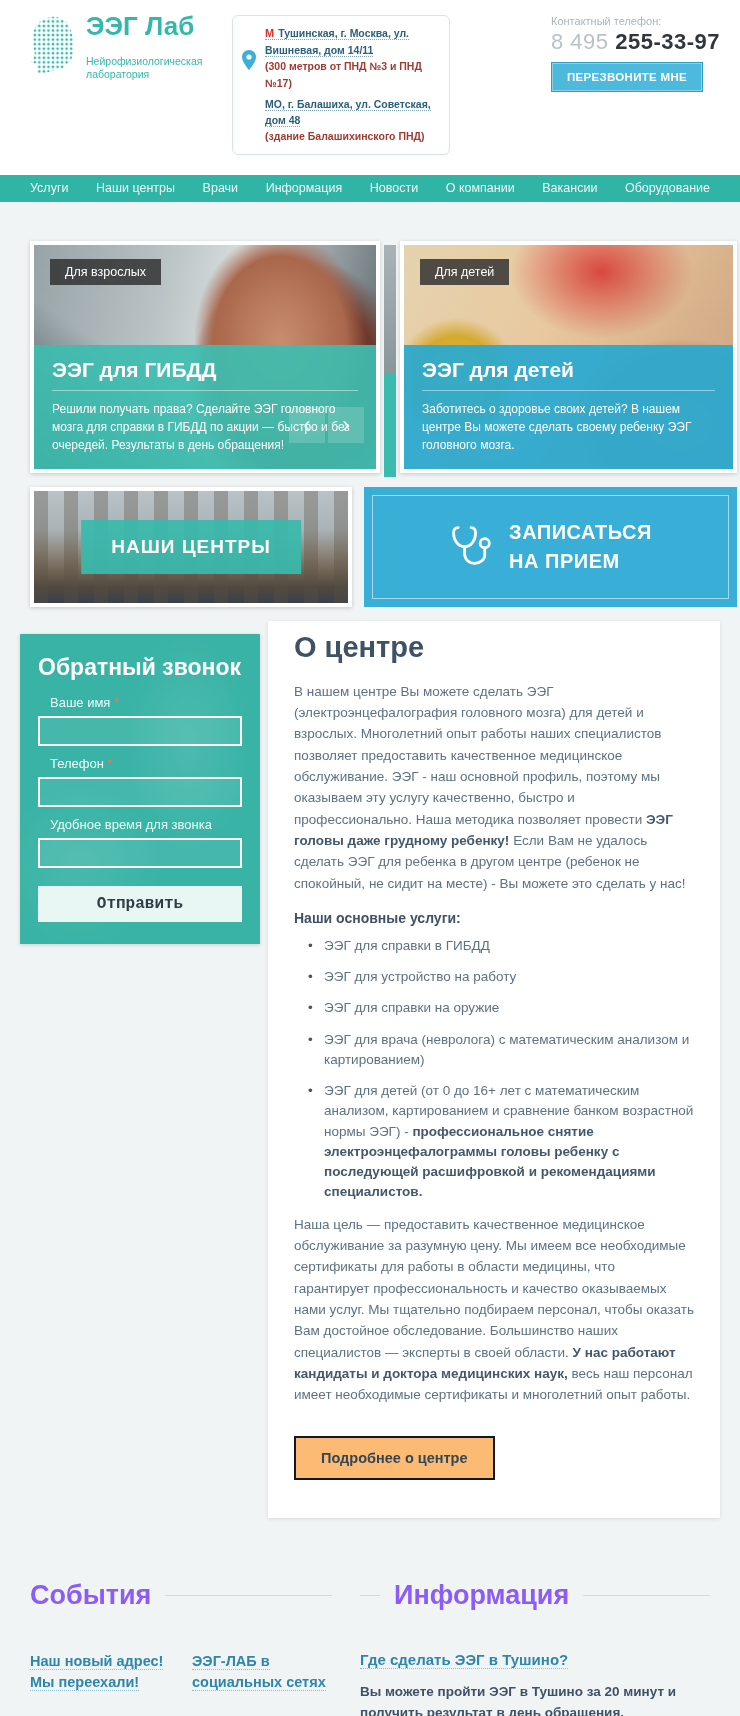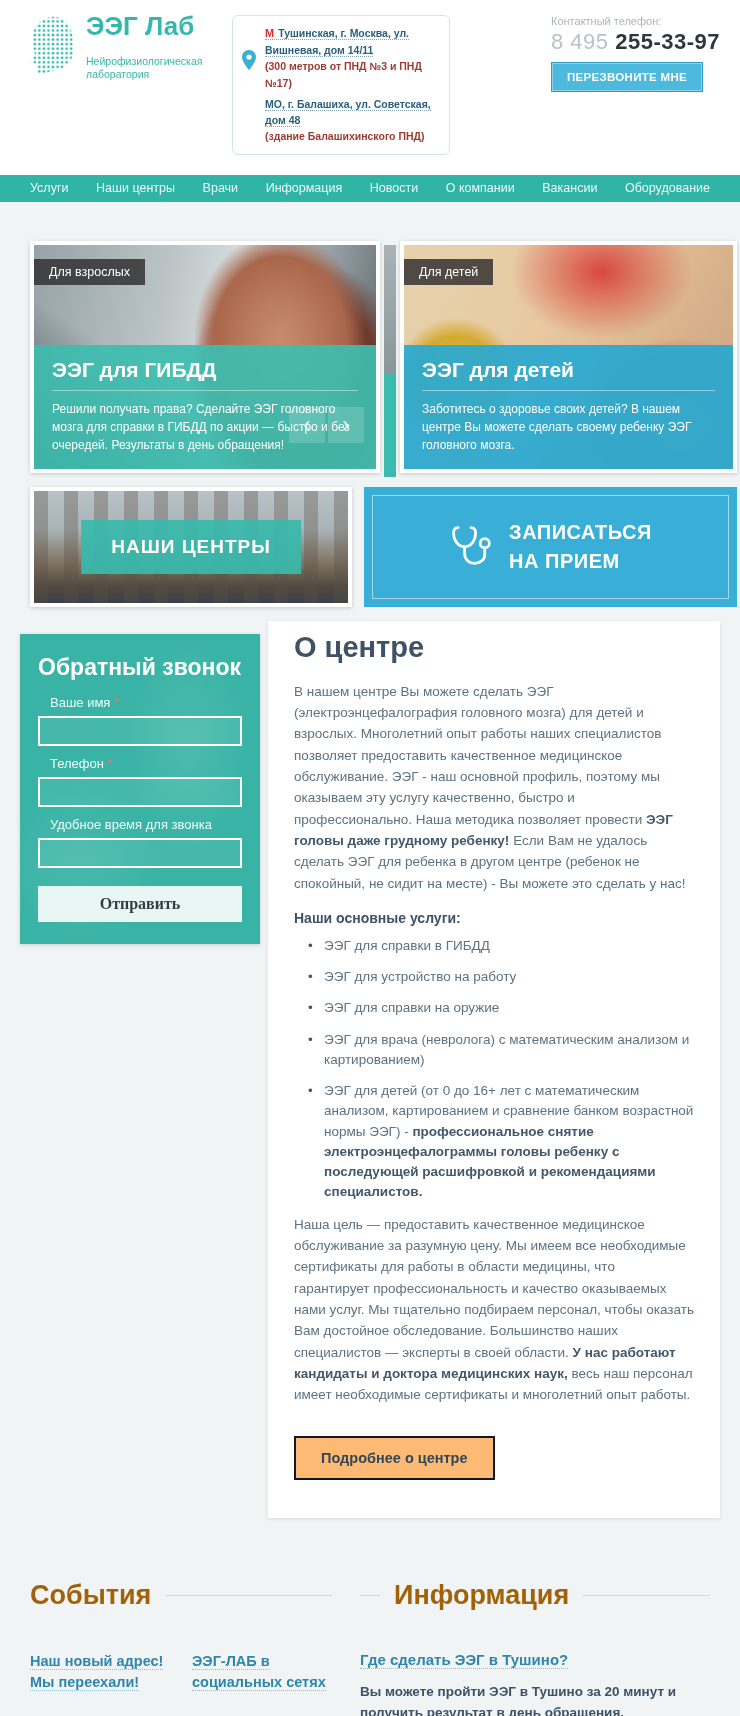--- a/index.html
+++ b/index.html
@@ -40,21 +40,21 @@
       linear-gradient(100deg, #97a3a8 0%, #b9c2c4 35%, #d7dddd 55%, #9fa9ad 75%, #5d686e 100%); }
   .slide-peek { width:12px; height:232px; margin:4px 4px 0; flex-shrink:0;
     background:linear-gradient(to bottom, #a9b3b7 0%, #8b969b 55%, #3abbae 55.5%, #3abbae 100%); }
   .slide-kids { width:337px;
     background:
       radial-gradient(95px 95px at 16% 60%, #e6c23c 0%, #d4a92f 45%, rgba(0,0,0,0) 65%),
       radial-gradient(70px 70px at 30% 78%, #ece1c5 0%, rgba(0,0,0,0) 70%),
       radial-gradient(140px 115px at 84% 80%, #d3a07e 0%, #bf8a64 55%, rgba(0,0,0,0) 75%),
       radial-gradient(130px 95px at 60% 12%, #d8483f 0%, rgba(0,0,0,0) 70%),
       linear-gradient(120deg, #e5d3ae 0%, #e8c9a0 40%, #d9b38c 70%, #c7a27f 100%); }
-  .slide-badge { position:absolute; top:14px; left:0; background:rgba(45,45,45,.82); color:#fff; font-size:12.5px; padding:6px 15px; }
+  .slide-badge { position:absolute; top:14px; left:16px; background:rgba(45,45,45,.82); color:#fff; font-size:12.5px; padding:6px 15px; }
   .slide-overlay { position:absolute; left:0; right:0; bottom:0; padding:13px 18px 15px; }
   .overlay-teal { background:rgba(62,189,176,.92); }
   .overlay-blue { background:rgba(42,169,209,.93); }
   .slide-title { color:#fff; font-size:21px; font-weight:bold; padding-bottom:8px; border-bottom:1px solid rgba(255,255,255,.45); margin-bottom:9px; }
   .slide-text { color:#fff; font-size:12px; line-height:1.5; }
   .arrows { position:absolute; right:12px; bottom:26px; display:flex; gap:3px; }
   .arrow-btn { width:36px; height:36px; background:rgba(255,255,255,.16); border:none; color:rgba(255,255,255,.85); font-size:22px; line-height:34px; cursor:pointer; }
 
   
   .banners { display:flex; margin:10px 3px 0 30px; gap:12px; }
@@ -71,36 +71,36 @@
   .main-row { display:flex; margin:14px 20px 0; gap:8px; align-items:flex-start; }
   .cb-form { width:240px; margin-top:13px; padding:20px 18px 22px; background:
       radial-gradient(90px 160px at 70% 35%, rgba(255,255,255,.10), rgba(0,0,0,0) 70%),
       radial-gradient(120px 120px at 25% 75%, rgba(255,255,255,.08), rgba(0,0,0,0) 70%),
       #38b3a5;
     box-shadow:0 1px 4px rgba(0,0,0,.15); }
   .cb-title { color:#fff; font-size:23px; font-weight:bold; margin-bottom:14px; }
   .cb-label { color:#ecfffb; font-size:13px; margin:10px 12px 6px; display:block; }
   .req { color:#ff6d5e; }
   .cb-input { width:100%; height:30px; background:rgba(255,255,255,.07); border:2px solid #fff; outline:none; padding:0 8px; color:#fff; font-size:14px; }
-  .cb-submit { margin-top:18px; width:100%; height:36px; background:#e9f7f4; border:none; color:#2f3e46; font-weight:bold; font-size:16px; cursor:pointer; font-family:Liberation Serif, serif; }
+  .cb-submit { margin-top:18px; width:100%; height:36px; background:#e9f7f4; border:none; color:#2f3e46; font-weight:bold; font-size:16px; cursor:pointer; font-family:Liberation Mono, monospace; }
 
   .about-card { flex:1; background:#fff; box-shadow:0 1px 4px rgba(0,0,0,.10); padding:10px 26px 38px; }
   .about-title { color:#3e5166; font-size:29px; font-weight:600; margin-bottom:17px; }
   .about-card p { font-size:13.5px; line-height:1.58; margin-bottom:14px; }
   .about-card b, .bold-dark { color:#43586b; }
   .services-heading { color:#3e5166; font-size:14px; font-weight:bold; margin:16px 0 4px; }
   .services { list-style:none; margin:10px 0 6px 14px; }
   .services li { font-size:13.5px; line-height:1.5; margin-bottom:11px; padding-left:16px; position:relative; }
   .services li::before { content:"•"; position:absolute; left:0; top:0; color:#46555f; }
   .more-btn { display:inline-block; margin-top:16px; padding:12px 25px; background:#fdba74; border:2px solid #0f172a; color:#334754; font-size:14.5px; font-weight:bold; cursor:pointer; font-family:"Liberation Sans",sans-serif; }
 
   
   .lower { display:flex; padding:62px 30px 60px; gap:28px; }
   .sec-head { display:flex; align-items:center; gap:14px; }
-  .sec-head h2 { color:#a16207; font-size:27px; font-weight:600; white-space:nowrap; }
+  .sec-head h2 { color:#8b5cf6; font-size:27px; font-weight:600; white-space:nowrap; }
   .sec-line { flex:1; height:1px; background:#d4dadc; }
   .sec-line-sm { width:20px; height:1px; background:#d4dadc; }
   .events-col { width:302px; flex-shrink:0; }
   .events-grid { display:grid; grid-template-columns:1fr 1fr; gap:22px; margin-top:40px; }
   .event-title { display:inline; color:#2e86ad; font-size:14.5px; font-weight:bold; line-height:1.45; text-decoration:none; border-bottom:1px dotted #8fbcd2; cursor:pointer; }
   .info-col { flex:1; }
   .info-item { margin-top:38px; }
   .info-item.first { margin-top:40px; }
   .info-title { display:inline; color:#2e86ad; font-size:15px; font-weight:bold; text-decoration:none; border-bottom:1px dotted #8fbcd2; cursor:pointer; }
   .info-bold { font-size:13.5px; font-weight:bold; color:#3e5166; line-height:1.55; margin:13px 0 14px; }

